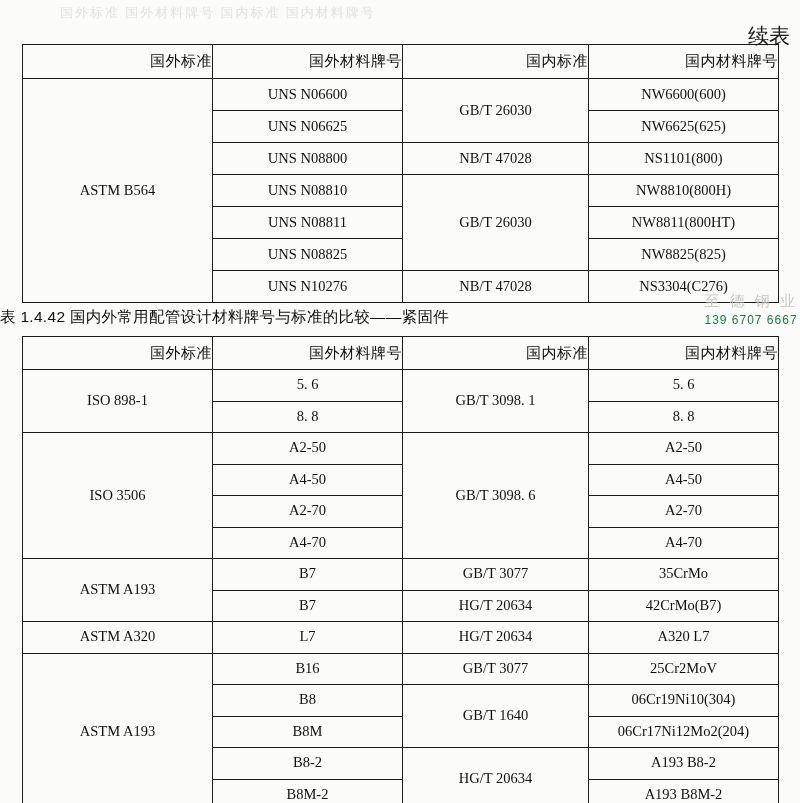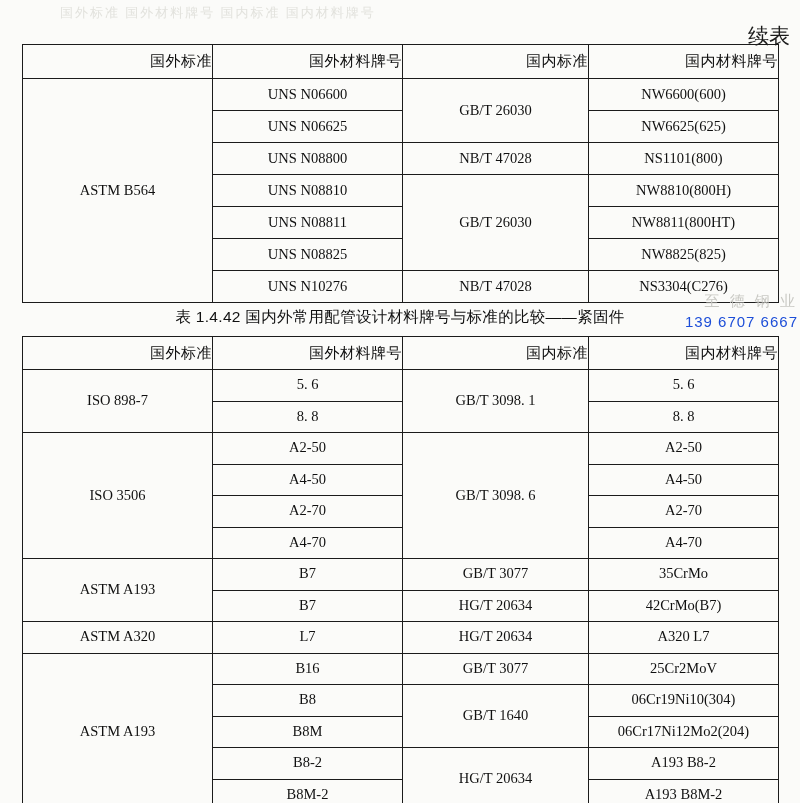--- a/index.html
+++ b/index.html
@@ -84,45 +84,44 @@
   }
   #table-top tr:first-child td {
     height: 33px;
   }
   
   .caption {
     position: absolute;
     top: 307px;
     left: 0;
     width: 800px;
-    text-align: center;
+    text-align: left;
     font-size: 15.5px;
     font-family: "Liberation Sans", sans-serif;
     color: #111;
     letter-spacing: 0.3px;
   }
   
   .watermark {
     position: absolute;
     top: 292px;
     right: 26px;
-    text-align: right;
     pointer-events: none;
     user-select: none;
     margin-left: 48px;
   }
   .watermark .wm1 {
     font-size: 15px;
     color: #c9c9c4;
     letter-spacing: 3px;
     font-family: "Liberation Sans", sans-serif;
   }
   .watermark .wm2 {
-    font-size: 15px;
-    color: #1d4ed8;
+    font-size: 12px;
+    color: #15803d;
     letter-spacing: 1px;
     font-family: "Liberation Sans", sans-serif;
     margin-top: 2px;
   }
   
   #table-bottom-wrap {
     position: absolute;
     top: 336px;
     left: 22px;
     width: 756px;
@@ -215,21 +214,21 @@
       </colgroup>
       <tbody>
         <tr>
           <td class="hdr cn">国外标准</td>
           <td class="hdr cn">国外材料牌号</td>
           <td class="hdr cn">国内标准</td>
           <td class="hdr cn">国内材料牌号</td>
         </tr>
 
         <tr>
-          <td rowspan="2">ISO 898-7</td>
+          <td rowspan="2">ISO 898-1</td>
           <td>5. 6</td>
           <td rowspan="2">GB/T 3098. 1</td>
           <td>5. 6</td>
         </tr>
         <tr>
           <td>8. 8</td>
           <td>8. 8</td>
         </tr>
 
         <tr>

